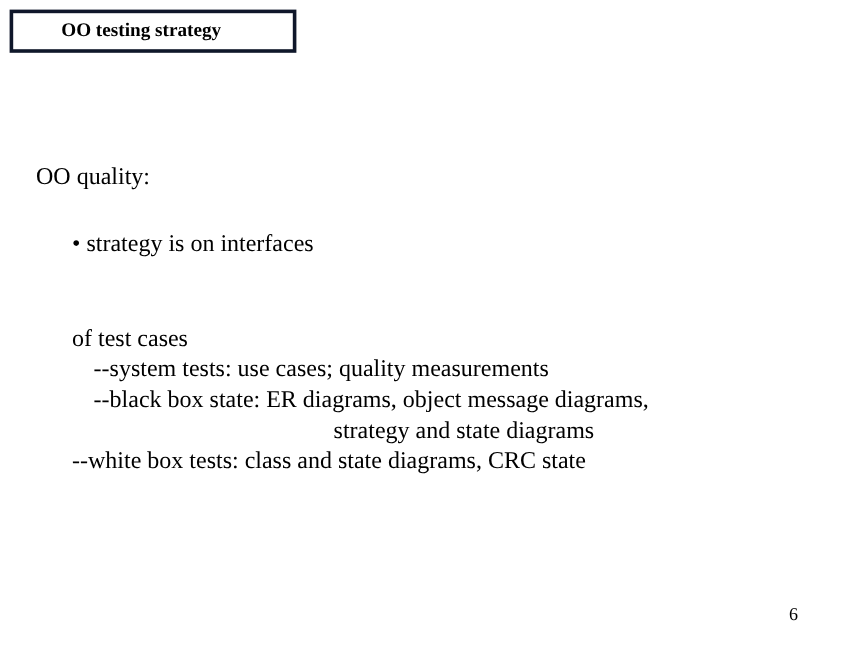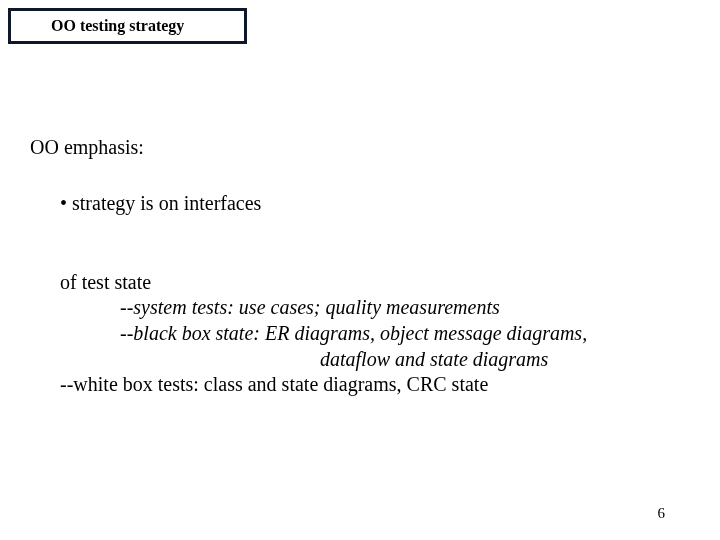--- a/index.html
+++ b/index.html
@@ -33,53 +33,52 @@
   .section-heading {
     margin-bottom: 30px;
   }
   .bullet-block {
     margin-left: 30px;
   }
   .bullet1 {
     margin-bottom: 28px;
   }
   .sub-indent {
-    margin-left: 60px;
-    font-style: italic;
+    margin-left: 18px;
   }
   .blackbox-cont {
     display: block;
     margin-left: 200px;
   }
   .page-number {
     position: absolute;
     bottom: 18px;
     right: 55px;
     font-size: 15px;
   }
 </style>
 </head>
 <body>
 
 <div class="title-box">
   <span>OO testing strategy</span>
 </div>
 
 <div class="body">
-  <div class="section-heading">OO emphasis:</div>
+  <div class="section-heading">OO quality:</div>
 
   <div class="bullet-block">
     <div class="bullet1">• strategy is on interfaces</div>
 
     <div>
       <br>
-      <span>of test state</span>
+      <span>of test cases</span>
       <div class="sub-indent">
         <div>--system tests:  use cases; quality measurements</div>
         <div>--black box state:  ER diagrams, object message diagrams,</div>
-        <span class="blackbox-cont">dataflow and state diagrams</span>
+        <span class="blackbox-cont">strategy and state diagrams</span>
       </div>
       <div>--white box tests:  class and state diagrams, CRC state</div>
     </div>
   </div>
 </div>
 
 <div class="page-number">6</div>
 
 </body></html>

